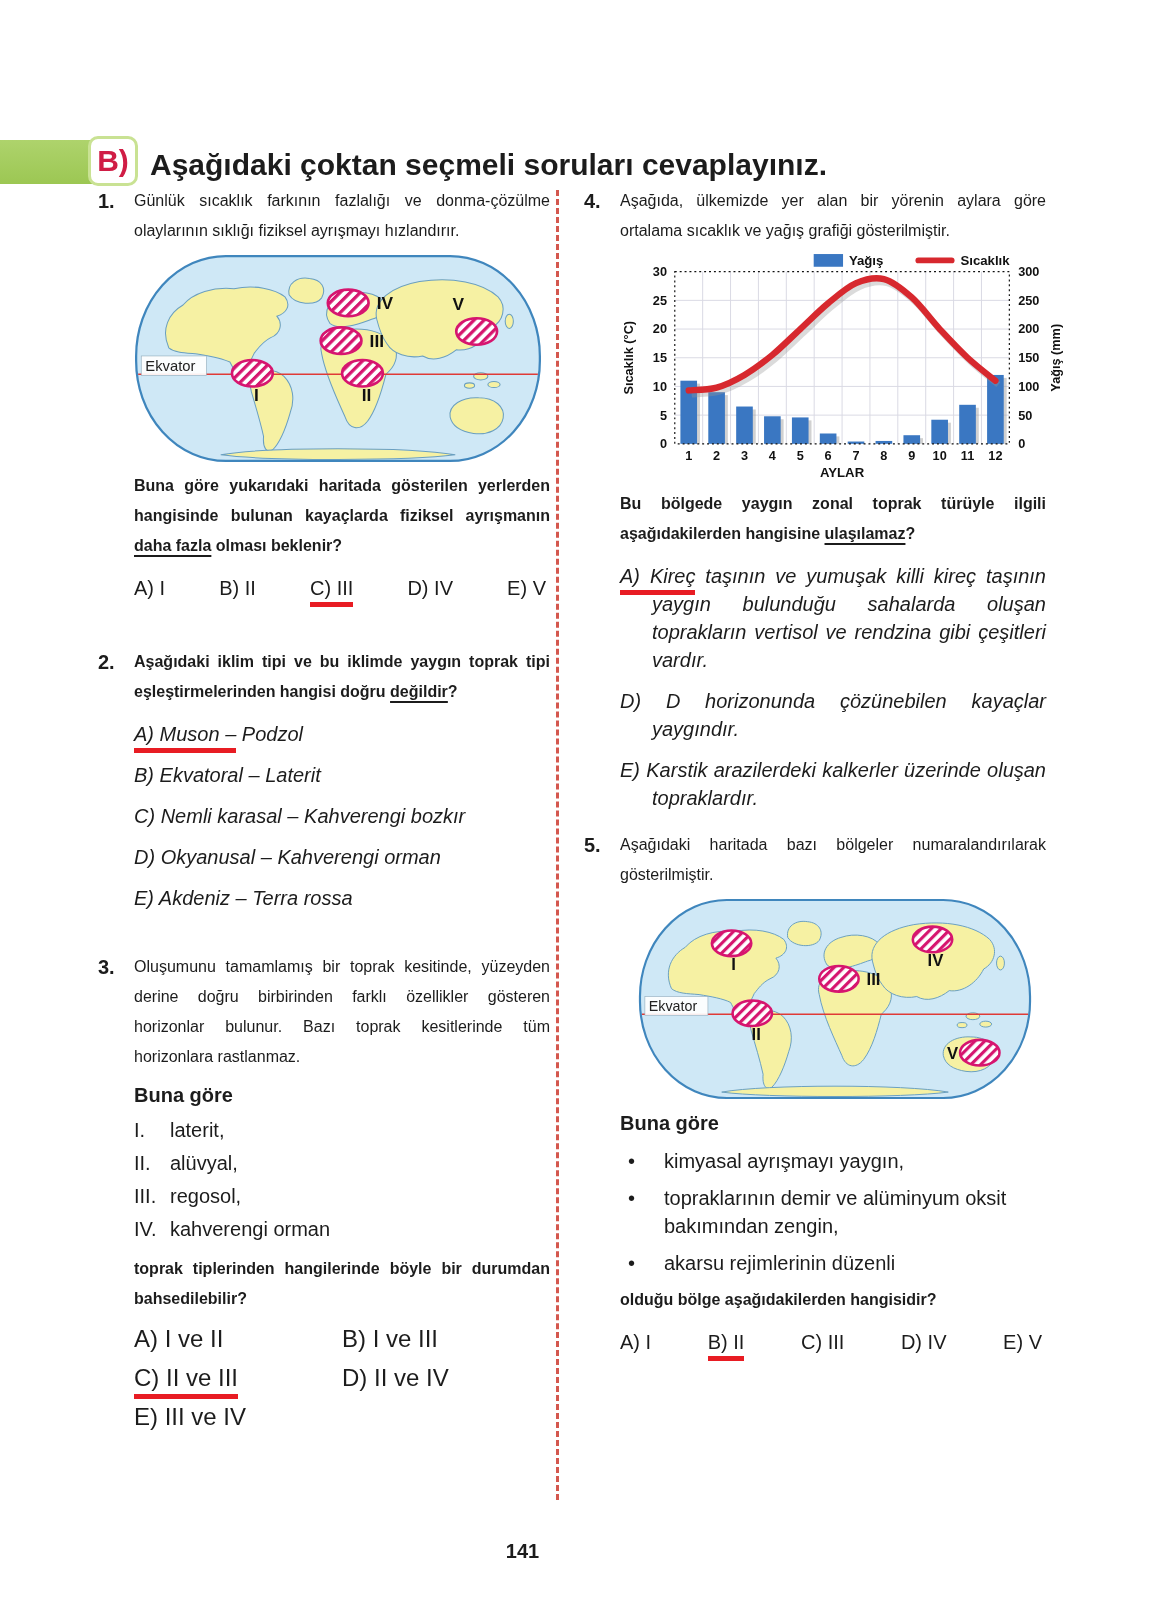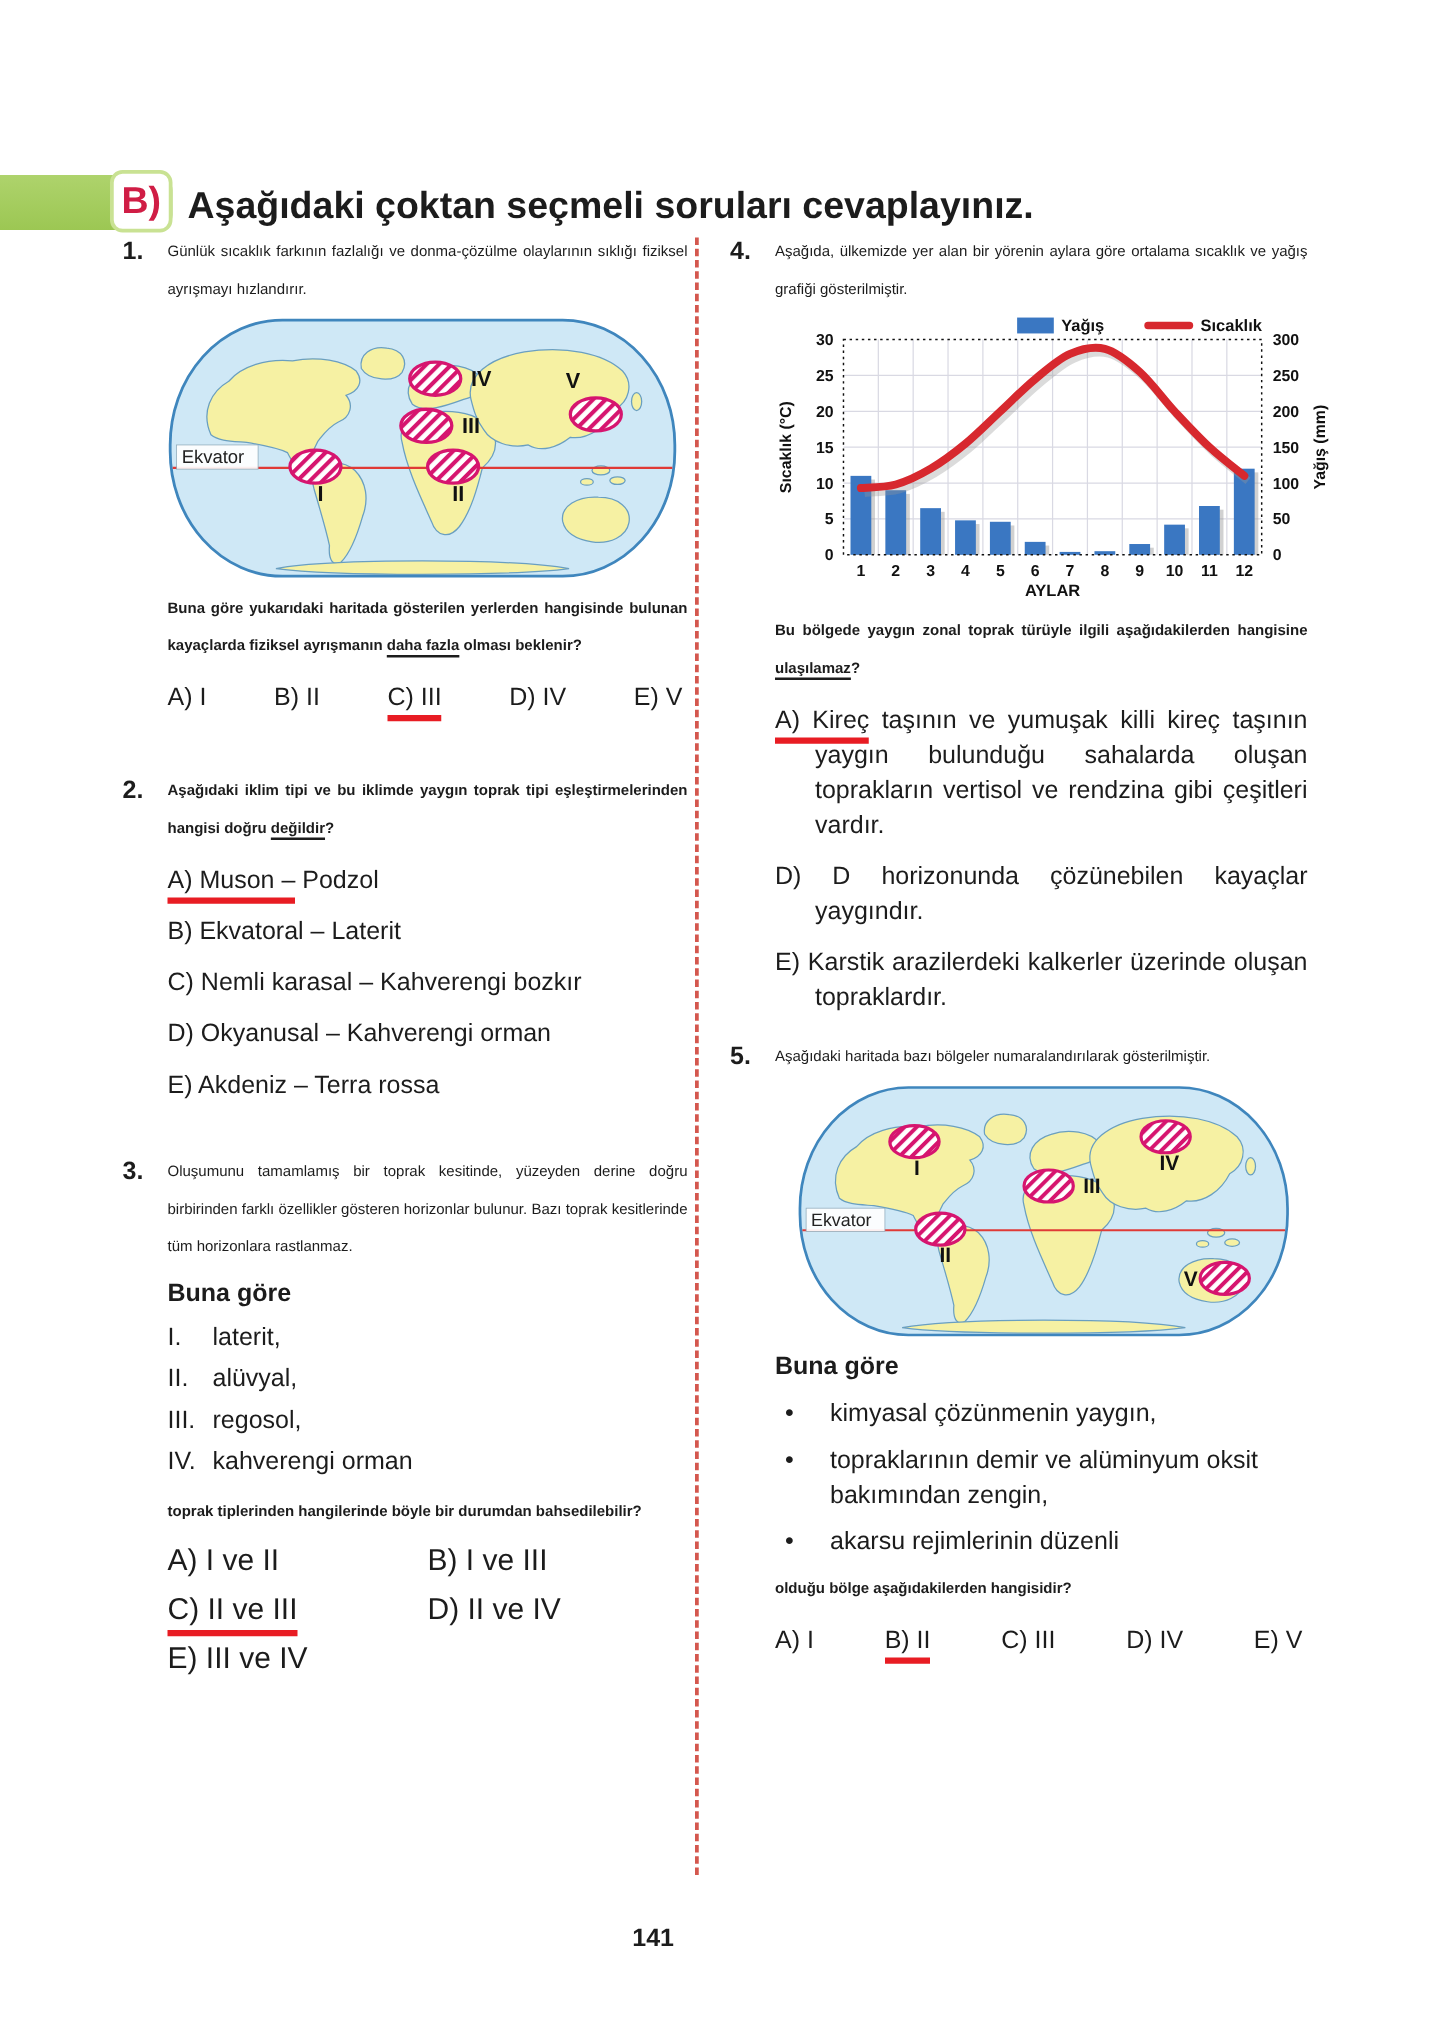--- a/index.html
+++ b/index.html
@@ -14,27 +14,27 @@
   
   .divider{position:absolute;left:556px;top:190px;height:1310px;border-left:3px dashed #d4574e;}
 
   .col{position:absolute;top:186px;}
   .col-left{left:98px;width:452px;}
   .col-right{left:584px;width:462px;}
 
   .q{display:flex;}
   .qnum{width:36px;flex:none;font-weight:bold;font-size:20px;line-height:30px;}
   .qbody{flex:1;min-width:0;}
-  .qtext{font-size:12px;line-height:30px;text-align:justify;margin:0;}
+  .qtext{font-size:16px;line-height:30px;text-align:justify;margin:0;}
   .prompt{font-weight:bold;}
   .ub{text-decoration:underline;text-decoration-thickness:1.5px;text-underline-offset:4px;}
   .ansu{border-bottom:5px solid #e81c23;padding-bottom:3px;}
 
   .opt-row{display:flex;justify-content:space-between;font-size:20px;line-height:26px;margin-top:14px;padding-right:4px;}
-  .opts-list{margin-top:4px;}
+  .opts-list{margin-top:4px;font-style:italic;}
   .opts-list .opt{font-size:20px;line-height:28px;margin-top:13px;}
   .hang{padding-left:32px;text-indent:-32px;text-align:justify;}
 
   .opt-grid{display:grid;grid-template-columns:1fr 1fr;row-gap:13px;font-size:24px;line-height:26px;margin-top:12px;}
 
   .lead{font-weight:bold;font-size:20px;line-height:30px;margin-top:8px;}
   .items{margin-top:4px;}
   .item{font-size:20px;line-height:33px;}
   .item .rn{display:inline-block;width:36px;}
   .bullets{margin-top:4px;}
@@ -284,21 +284,21 @@
               <ellipse cx="299" cy="42" rx="20" ry="13" fill="url(#hatch-map2)" stroke="#d6156f" stroke-width="2.6"></ellipse>
               <text x="302" y="69" font-size="17" font-weight="600" fill="#111" text-anchor="middle" font-family="Liberation Sans, sans-serif">IV</text>
               <ellipse cx="347" cy="157" rx="20" ry="13" fill="url(#hatch-map2)" stroke="#d6156f" stroke-width="2.6"></ellipse>
               <text x="325" y="163" font-size="17" font-weight="600" fill="#111" text-anchor="end" font-family="Liberation Sans, sans-serif">V</text>
             </svg>
           </div>
         <div class="lead">Buna göre</div>
         <div class="bullets">
           <div class="bullet">
               <span class="dot">•</span>
-              <span>kimyasal çözünmenin yaygın,</span>
+              <span>kimyasal ayrışmayı yaygın,</span>
             </div>
           <div class="bullet">
               <span class="dot">•</span>
               <span>topraklarının demir ve alüminyum oksit bakımından zengin,</span>
             </div>
           <div class="bullet">
               <span class="dot">•</span>
               <span>akarsu rejimlerinin düzenli</span>
             </div>
         </div>

